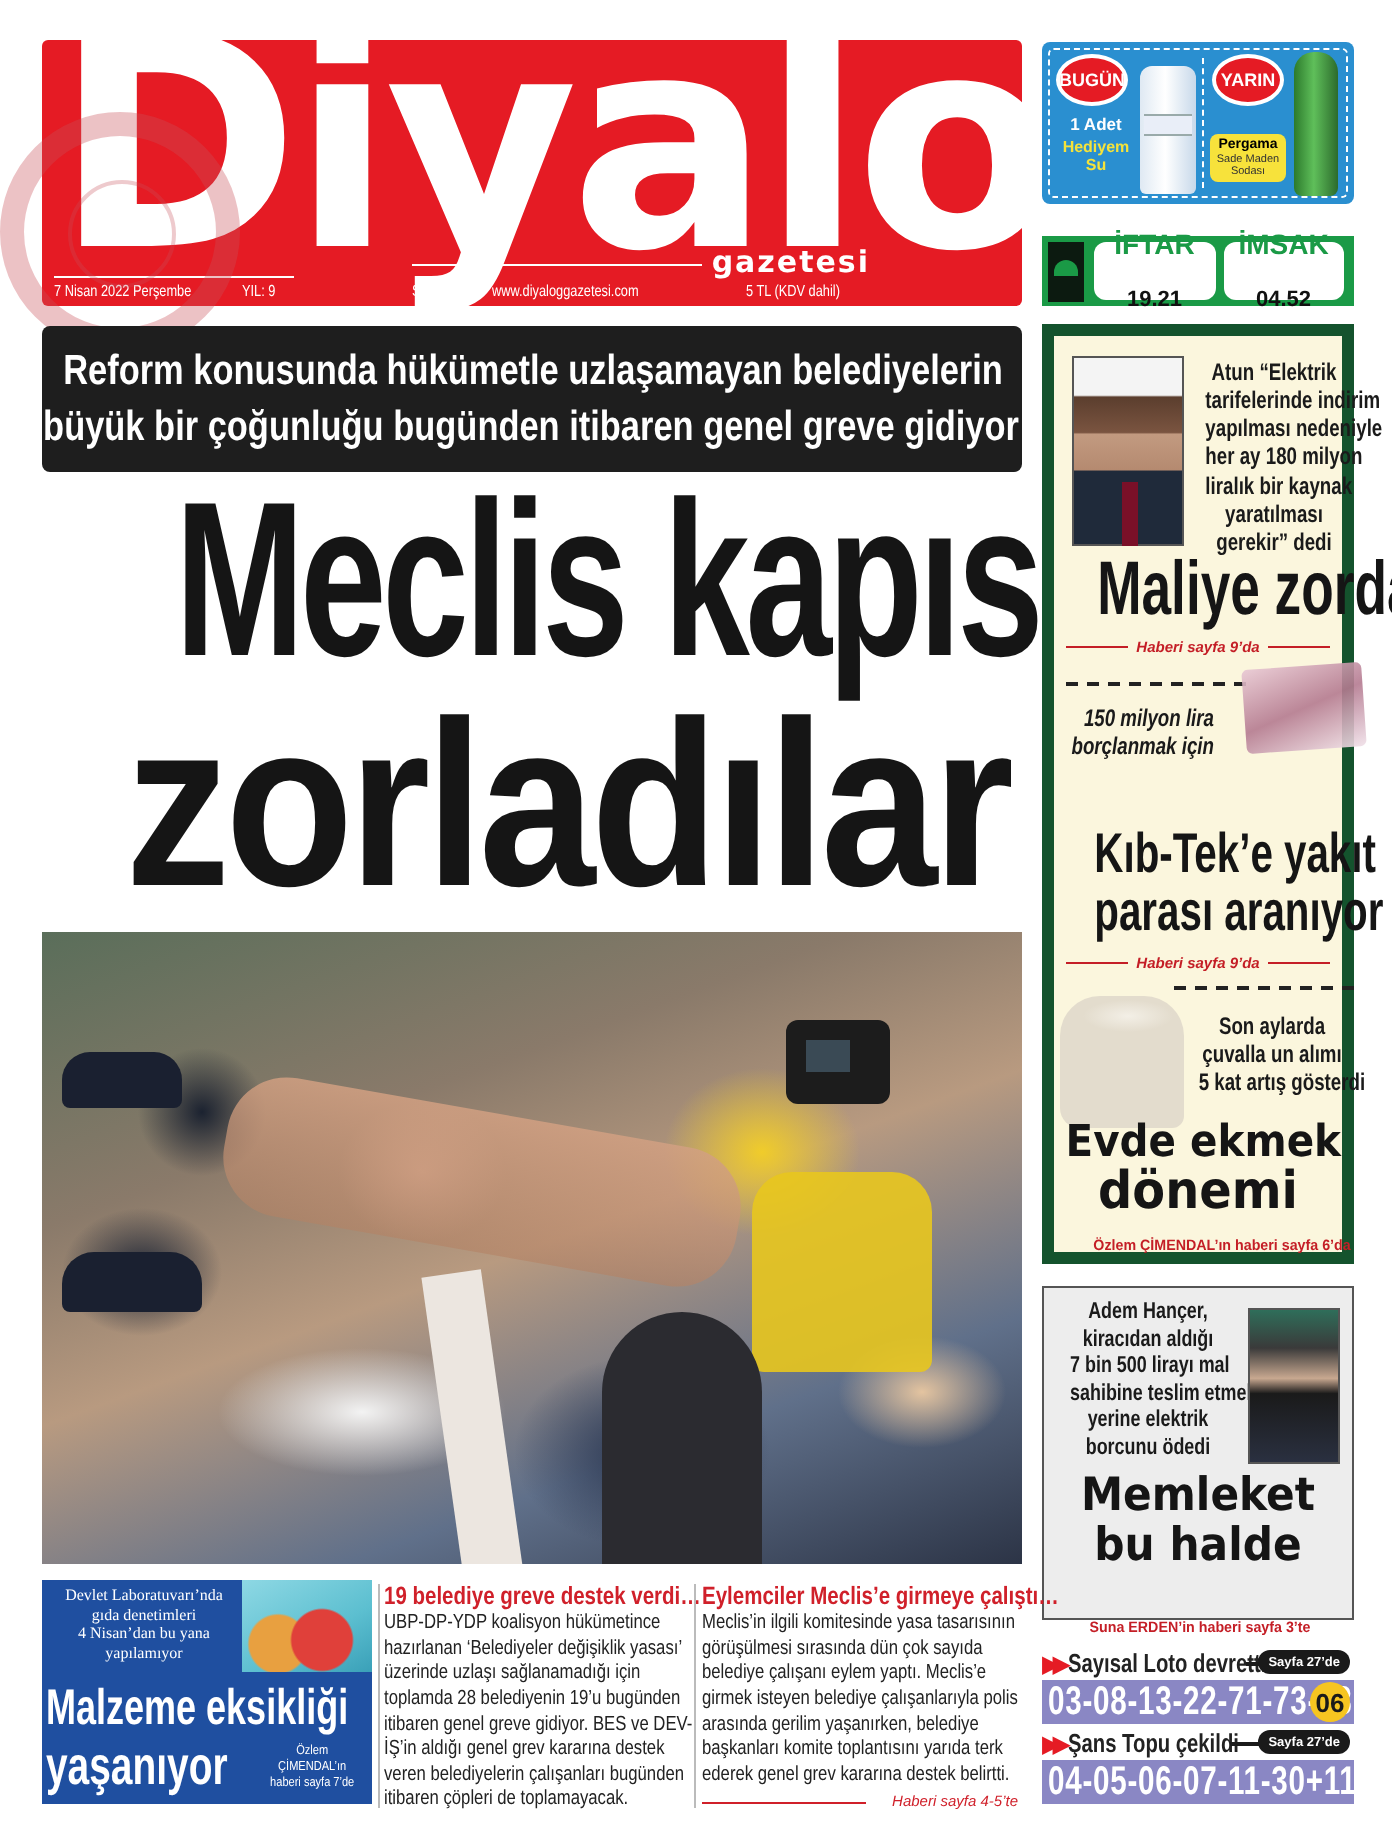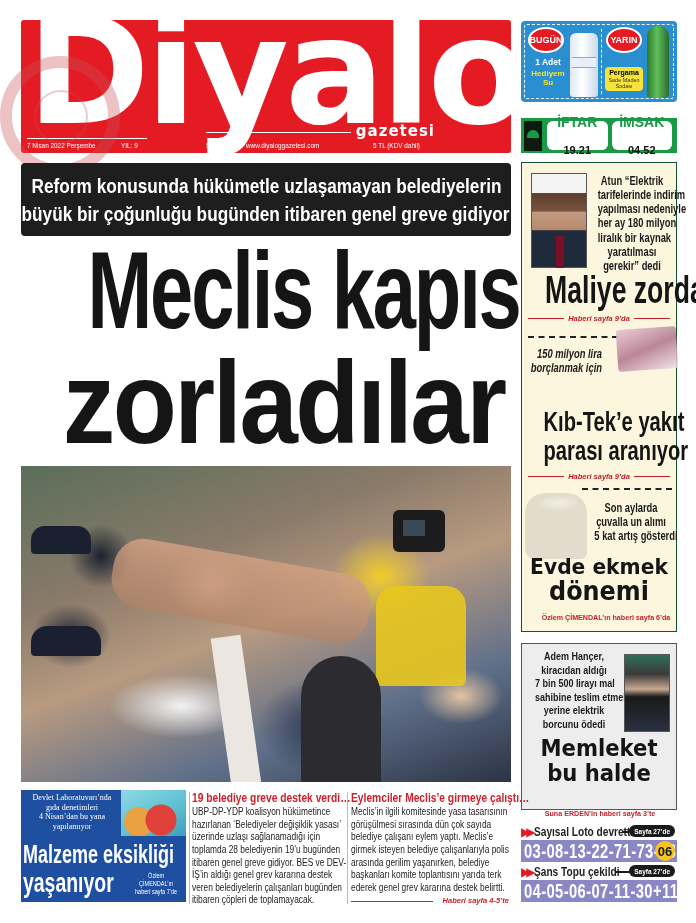--- a/index.html
+++ b/index.html
@@ -135,21 +135,21 @@
     position: absolute; left: 355px; top: 120px; width: 90px; height: 100px; background: #e8c71e; border-radius: 20px 20px 6px 6px; opacity: 0.9;
   }
   .photo .cap1 { position: absolute; left: 10px; top: 60px; width: 60px; height: 28px; background: #1a2030; border-radius: 14px 14px 4px 4px; }
   .photo .cap2 { position: absolute; left: 10px; top: 160px; width: 70px; height: 30px; background: #1a2030; border-radius: 16px 16px 4px 4px; }
   .photo .bar { position: absolute; left: 200px; top: 170px; width: 30px; height: 150px; background: #ece6e0; transform: rotate(-8deg); }
   .photo .arms { position: absolute; left: 90px; top: 90px; width: 260px; height: 70px; background: linear-gradient(180deg, rgba(210,160,130,0.85), rgba(180,130,100,0.6)); transform: rotate(10deg); border-radius: 30px; }
   .photo .man-dark { position: absolute; left: 280px; top: 190px; width: 80px; height: 130px; background: #2b2b30; border-radius: 40px 40px 0 0; }
 
   
   .side-box {
-    position: absolute; left: 521px; width: 156px; background: #fbf6dd; border: 1px solid #14532d;
+    position: absolute; left: 521px; width: 156px; background: #fbf6dd; border: 6px solid #14532d;
   }
   .side-box.grey { background: #ededed; border: 1px solid #555; }
   .side-text {
     position: absolute; font-family: "Liberation Sans", sans-serif; font-weight: bold;
     color: #1a1a1a; text-align: center; line-height: 1.18;
   }
   .narrow { transform: scaleX(0.78); transform-origin: center; white-space: nowrap; display: block; }
   .side-headline {
     position: absolute; left: 0; width: 100%; text-align: center;
     font-family: "Liberation Sans", sans-serif; font-weight: bold; color: #151515; line-height: 1;
@@ -218,21 +218,21 @@
   }
   .lab-head {
     position: absolute; left: 2px; width: 160px; color: #fff; font-family: "Liberation Sans", sans-serif; font-weight: bold; line-height: 1;
   }
   .lab-byline { position: absolute; left: 113px; top: 82px; color: #fff; font-size: 6.5px; line-height: 1.25; text-align: center; transform: scaleX(0.85); transform-origin: left; }
 
   
   .article { position: absolute; top: 791px; font-family: "Liberation Sans", sans-serif; }
   .article .title { color: #d0202a; font-weight: bold; font-size: 12.5px; white-space: nowrap; transform: scaleX(0.82); transform-origin: left; display: block; }
   .article .body { color: #222; font-size: 10.2px; line-height: 1.24; transform: scaleX(0.82); transform-origin: left top; width: 200px; margin-top: 1px; }
-  .article .ref { position: absolute; right: 4px; color: #d0202a; font-weight: bold; font-style: italic; font-size: 7.5px; }
+  .article .ref { position: absolute; right: 4px; color: #d0202a; font-weight: normal; font-style: italic; font-size: 7.5px; }
   .article .ref-rule { position: absolute; height: 1px; background: #d0202a; }
   .vsep { position: absolute; width: 0; border-left: 1px solid #bbb; }
 </style>
 </head>
 <body>
 
 <div class="masthead">
   <div class="logo">Diyalog</div>
   <div class="rule-left"></div>
   <div class="rule-mid"></div>

